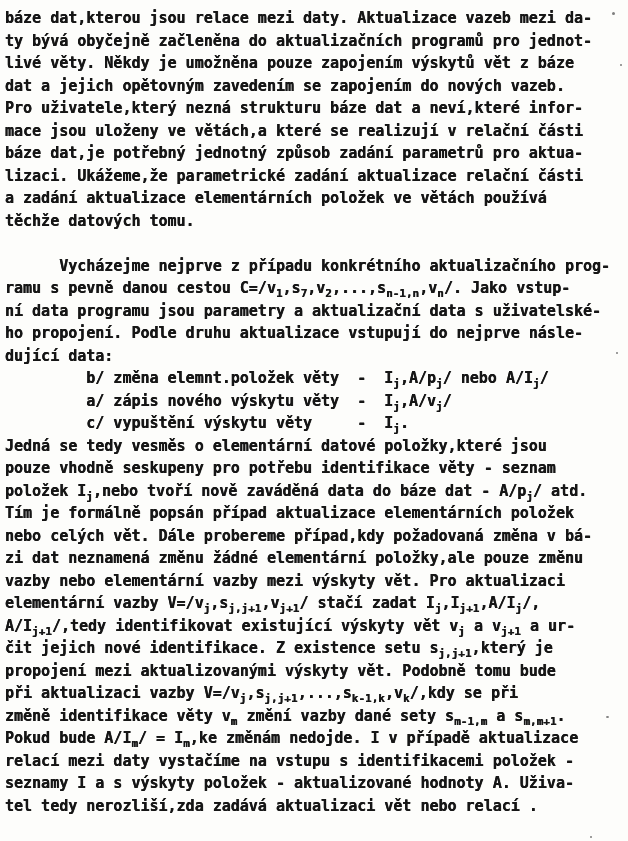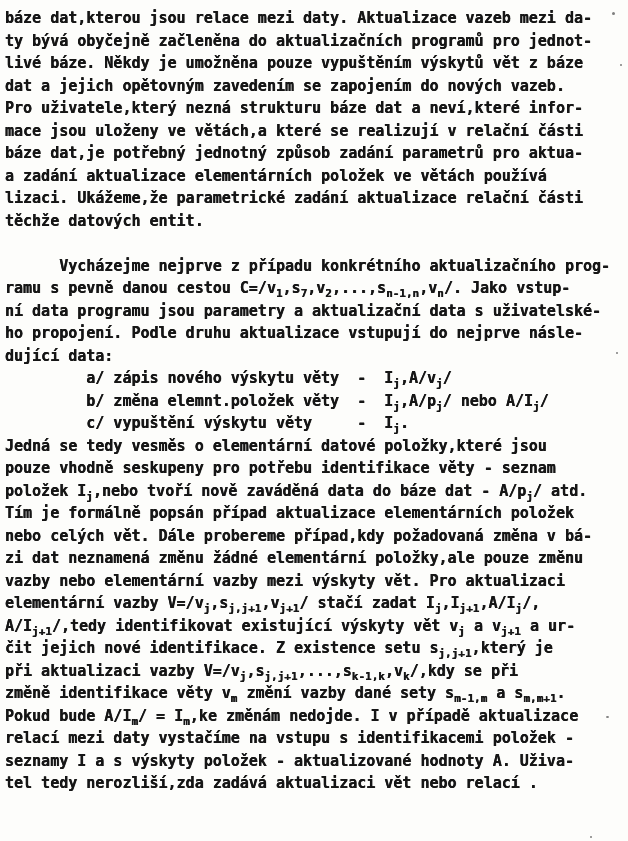--- a/index.html
+++ b/index.html
@@ -47,47 +47,48 @@
   .speck.s4 { left: 606px; top: 716px; width: 3px; height: 2px; }
   .speck.s5 { left: 590px; top: 836px; width: 2px; height: 2px; }
 </style>
 </head>
 <body>
 
 <div class="page" style="background: rgb(253, 253, 251); color: rgb(22, 22, 22);">
   <div class="text-block">
       <div class="line">báze dat,kterou jsou relace mezi daty. Aktualizace vazeb mezi da-</div>
       <div class="line">ty bývá obyčejně začleněna do aktualizačních programů pro jednot-</div>
-      <div class="line">livé báze. Někdy je umožněna pouze vypuštěním výskytů vět z báze</div>
+      <div class="line">livé věty. Někdy je umožněna pouze zapojením výskytů vět z báze</div>
       <div class="line">dat a jejich opětovným zavedením se zapojením do nových vazeb.</div>
       <div class="line">Pro uživatele,který nezná strukturu báze dat a neví,které infor-</div>
       <div class="line">mace jsou uloženy ve větách,a které se realizují v relační části</div>
       <div class="line">báze dat,je potřebný jednotný způsob zadání parametrů pro aktua-</div>
+      <div class="line">lizaci. Ukážeme,že parametrické zadání aktualizace relační části</div>
       <div class="line">a zadání aktualizace elementárních položek ve větách používá</div>
-      <div class="line">lizaci. Ukážeme,že parametrické zadání aktualizace relační části</div>
-      <div class="line">těchže datových entit.</div>
+      <div class="line">těchže datových tomu.</div>
       <div class="line">&nbsp;</div>
       <div class="line">      Vycházejme nejprve z případu konkrétního aktualizačního prog-</div>
       <div class="line">ramu s pevně danou cestou C=/v<sub>1</sub>,s<sub>7</sub>,v<sub>2</sub>,...,s<sub>n-1,n</sub>,v<sub>n</sub>/. Jako vstup-</div>
       <div class="line">ní data programu jsou parametry a aktualizační data s uživatelské-</div>
       <div class="line">ho propojení. Podle druhu aktualizace vstupují do nejprve násle-</div>
       <div class="line">dující data:</div>
+      <div class="line">         b/ změna elemnt.položek věty  -  I<sub>j</sub>,A/p<sub>j</sub>/ nebo A/I<sub>j</sub>/</div>
       <div class="line">         a/ zápis nového výskytu věty  -  I<sub>j</sub>,A/v<sub>j</sub>/</div>
-      <div class="line">         b/ změna elemnt.položek věty  -  I<sub>j</sub>,A/p<sub>j</sub>/ nebo A/I<sub>j</sub>/</div>
       <div class="line">         c/ vypuštění výskytu věty     -  I<sub>j</sub>.</div>
       <div class="line">Jedná se tedy vesměs o elementární datové položky,které jsou</div>
       <div class="line">pouze vhodně seskupeny pro potřebu identifikace věty - seznam</div>
       <div class="line">položek I<sub>j</sub>,nebo tvoří nově zaváděná data do báze dat - A/p<sub>j</sub>/ atd.</div>
       <div class="line">Tím je formálně popsán případ aktualizace elementárních položek</div>
       <div class="line">nebo celých vět. Dále probereme případ,kdy požadovaná změna v bá-</div>
       <div class="line">zi dat neznamená změnu žádné elementární položky,ale pouze změnu</div>
       <div class="line">vazby nebo elementární vazby mezi výskyty vět. Pro aktualizaci</div>
       <div class="line">elementární vazby V=/v<sub>j</sub>,s<sub>j,j+1</sub>,v<sub>j+1</sub>/ stačí zadat I<sub>j</sub>,I<sub>j+1</sub>,A/I<sub>j</sub>/,</div>
       <div class="line">A/I<sub>j+1</sub>/,tedy identifikovat existující výskyty vět v<sub>j</sub> a v<sub>j+1</sub> a ur-</div>
       <div class="line">čit jejich nové identifikace. Z existence setu s<sub>j,j+1</sub>,který je</div>
+      <div class="line">propojení mezi aktualizovanými výskyty vět. Podobně tomu bude</div>
       <div class="line">při aktualizaci vazby V=/v<sub>j</sub>,s<sub>j,j+1</sub>,...,s<sub>k-1,k</sub>,v<sub>k</sub>/,kdy se při</div>
       <div class="line">změně identifikace věty v<sub>m</sub> změní vazby dané sety s<sub>m-1,m</sub> a s<sub>m,m+1</sub>.</div>
       <div class="line">Pokud bude A/I<sub>m</sub>/ = I<sub>m</sub>,ke změnám nedojde. I v případě aktualizace</div>
       <div class="line">relací mezi daty vystačíme na vstupu s identifikacemi položek -</div>
       <div class="line">seznamy I a s výskyty položek - aktualizované hodnoty A. Uživa-</div>
       <div class="line">tel tedy nerozliší,zda zadává aktualizaci vět nebo relací .</div>
     </div>
   <span class="speck s1"></span>
   <span class="speck s2"></span>
   <span class="speck s3"></span>

